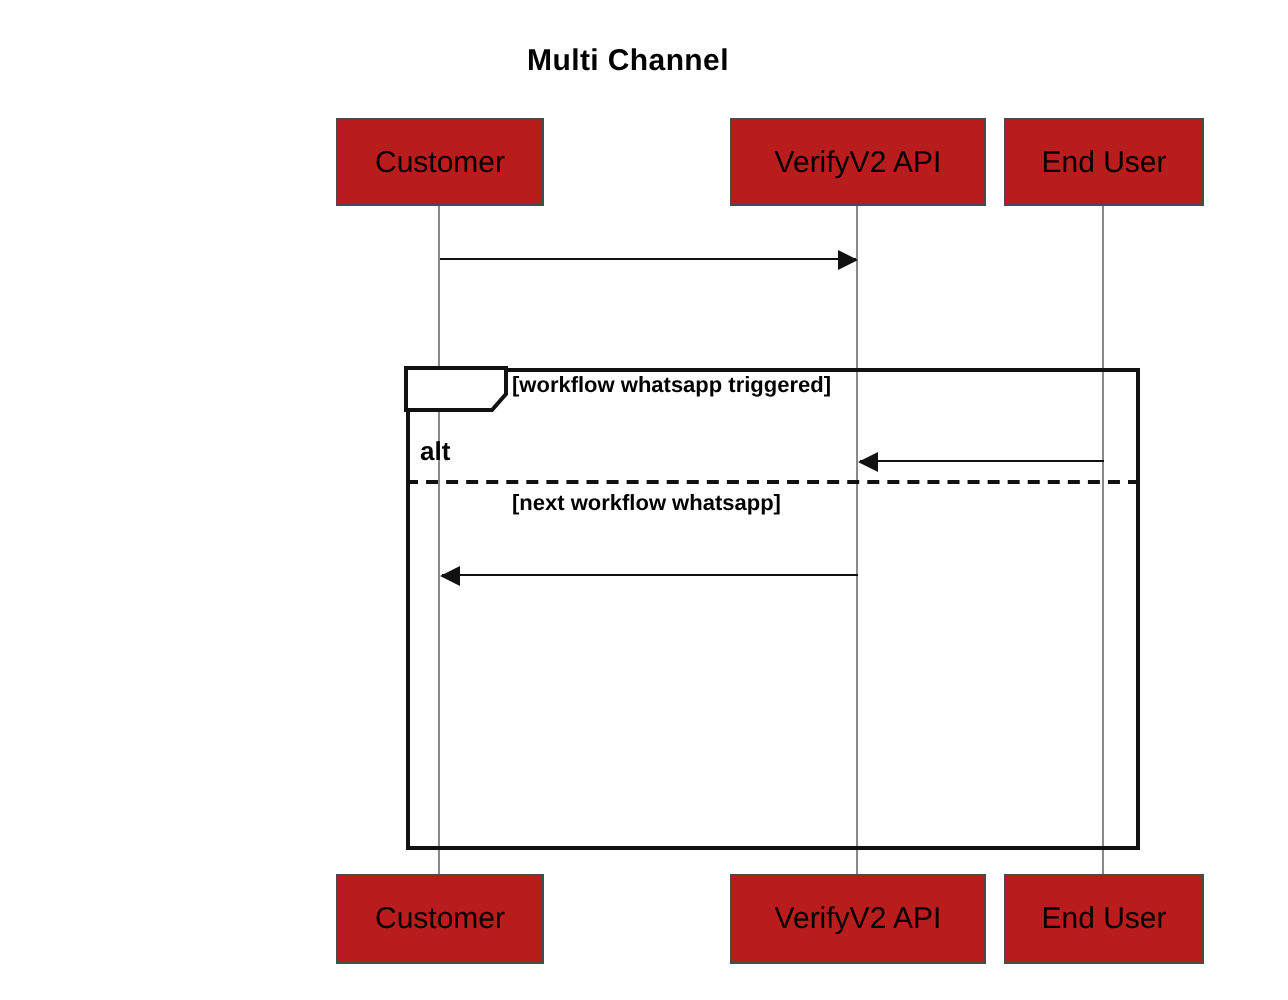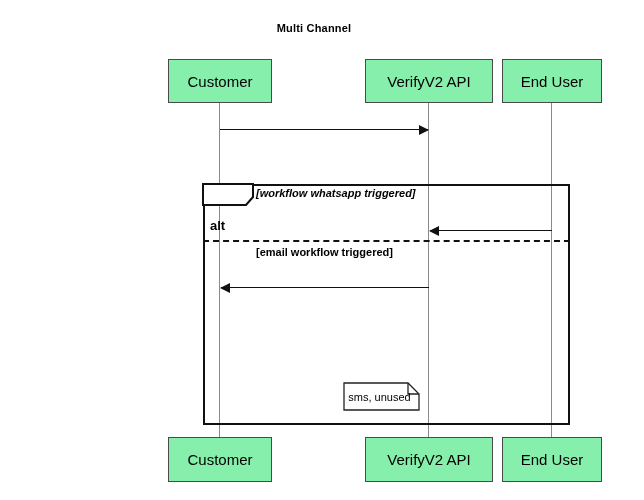--- a/index.html
+++ b/index.html
@@ -14,29 +14,29 @@
     width: 644px;
     height: 500px;
     background: #ffffff;
     overflow: hidden;
   }
   .abs { position: absolute; }
 
   .diagram-title {
     left: 0; top: 22px; width: 628px;
     text-align: center;
-    font-size: 11px;
+    font-size: 15px;
     font-weight: bold;
     letter-spacing: 0.2px;
   }
 
   .participant {
     box-sizing: border-box;
     border: 1.6px solid #4a4a4a;
-    background: #86efac;
+    background: #b91c1c;
     display: flex;
     align-items: center;
     justify-content: center;
     font-size: 15px;
     color: #000;
   }
 
   .lifeline {
     width: 1px;
     background: #8a8a8a;
@@ -119,38 +119,31 @@
 
   <div class="abs msg-line" style="left:220px;top:129px;width:208px;"></div>
   <div class="abs arrowhead-right" style="left:419px;top:125px;"></div>
 
 
   <div class="abs alt-box" style="left:203px;top:184px;width:367px;height:241px;"></div>
   <svg class="abs" style="left:202px;top:183px;" width="53" height="23">
     <path d="M1,1 H51 V14 L44,22 H1 Z" fill="#ffffff" stroke="#111111" stroke-width="2"></path>
   </svg>
   <div class="abs alt-operator" style="left:210px;top:186px;">alt</div>
-  <div class="abs condition" style="left:256px;top:187px;font-style:italic;">[workflow whatsapp triggered]</div>
+  <div class="abs condition" style="left:256px;top:187px;">[workflow whatsapp triggered]</div>
 
   <div class="abs msg-line" style="left:430px;top:230px;width:122px;"></div>
   <div class="abs arrowhead-left" style="left:429px;top:226px;"></div>
 
   <div class="abs alt-divider" style="left:203px;top:240px;width:367px;"></div>
-  <div class="abs condition" style="left:256px;top:246px;">[email workflow triggered]</div>
+  <div class="abs condition" style="left:256px;top:246px;">[next workflow whatsapp]</div>
 
   <div class="abs msg-line" style="left:221px;top:287px;width:208px;"></div>
   <div class="abs arrowhead-left" style="left:220px;top:283px;"></div>
 
 
 
-  <div class="abs note" style="left:343px;top:382px;width:77px;height:29px;">
-    <svg width="77" height="29">
-      <path class="note-shape" d="M1,1 H65 L76,12 V28 H1 Z"></path>
-      <path class="note-fold" d="M65,1 V12 H76"></path>
-    </svg>
-    <span class="note-text">sms, unused</span>
-  </div>
 
   <div class="abs participant" style="left:168px;top:437px;width:104px;height:45px;">Customer</div>
   <div class="abs participant" style="left:365px;top:437px;width:128px;height:45px;">VerifyV2 API</div>
   <div class="abs participant" style="left:502px;top:437px;width:100px;height:45px;">End User</div>
 
 </div>
 
 </body></html>

